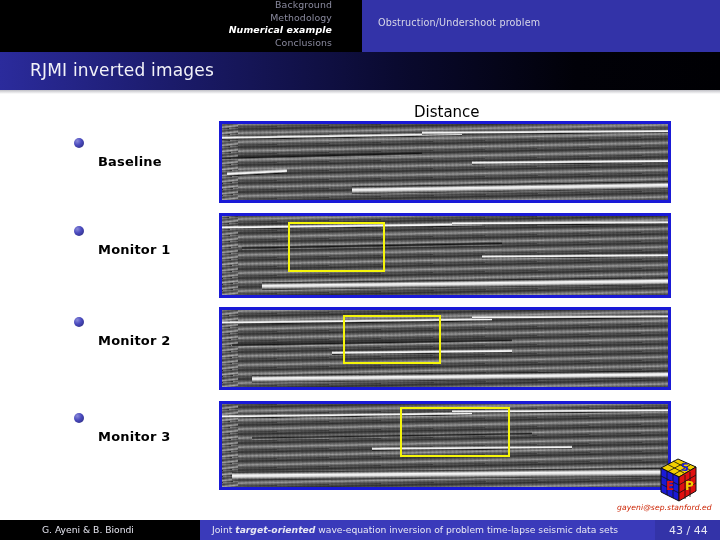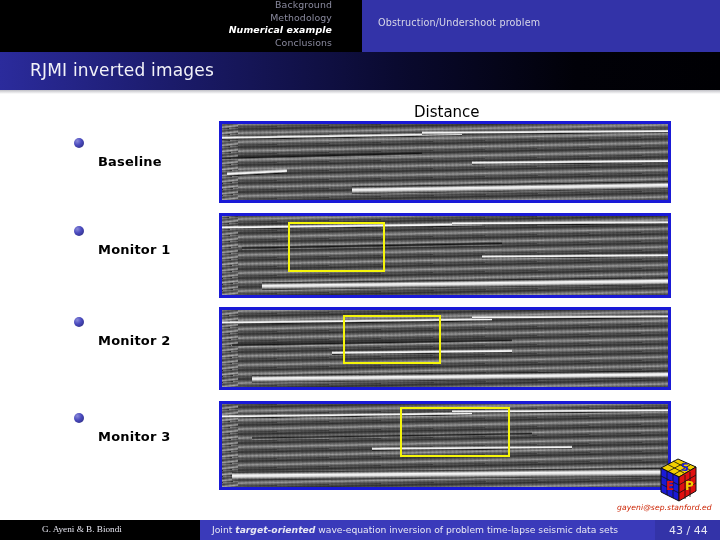--- a/index.html
+++ b/index.html
@@ -176,21 +176,21 @@
   .footer-mid {
     position:absolute; left:200px; top:520px; width:455px; height:20px;
     background:#3a3aba;
   }
   .footer-right {
     position:absolute; left:655px; top:520px; width:65px; height:20px;
     background:#3333a8;
   }
   .footer-author {
     position:absolute; left:42px; top:524px;
-    color:#e4e4ee; font-size:9.2px; white-space:nowrap;font-family:Liberation Serif, serif;
+    color:#e4e4ee; font-size:9.2px; white-space:nowrap;
   }
   .footer-paper {
     position:absolute; left:212px; top:524px;
     color:#e8e8f4; font-size:9.2px; white-space:nowrap;
   }
   .footer-paper i { font-weight:bold;margin-top:44px; }
   .footer-page {
     position:absolute; left:669px; top:524px;
     color:#e8e8f4; font-size:11px; white-space:nowrap;
   }

